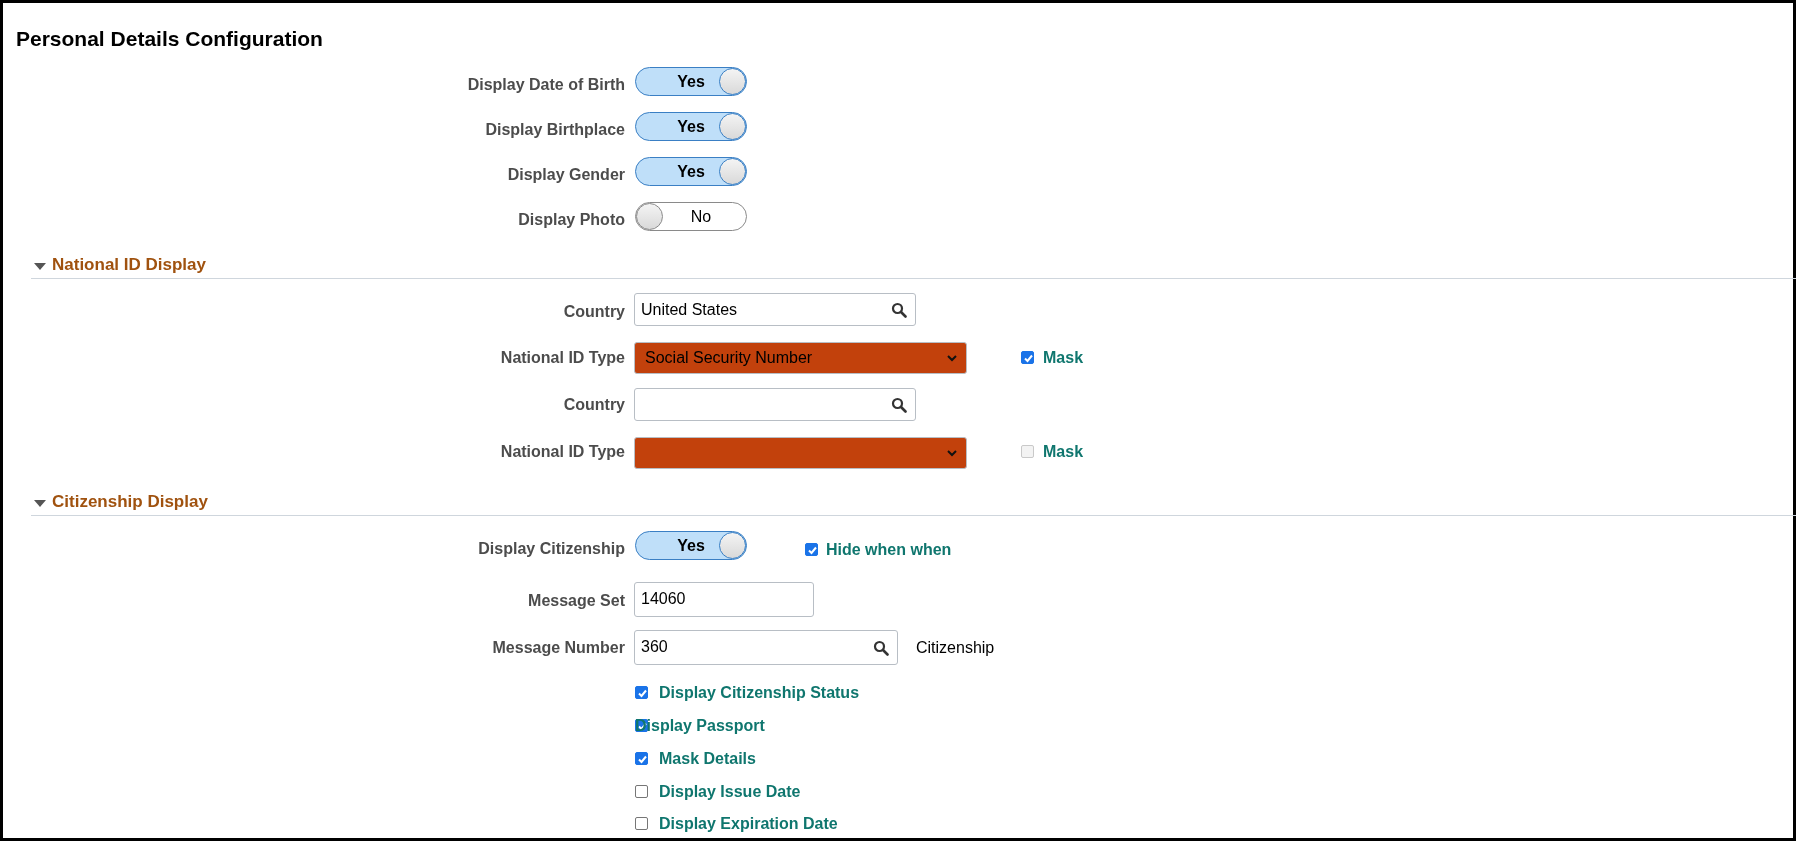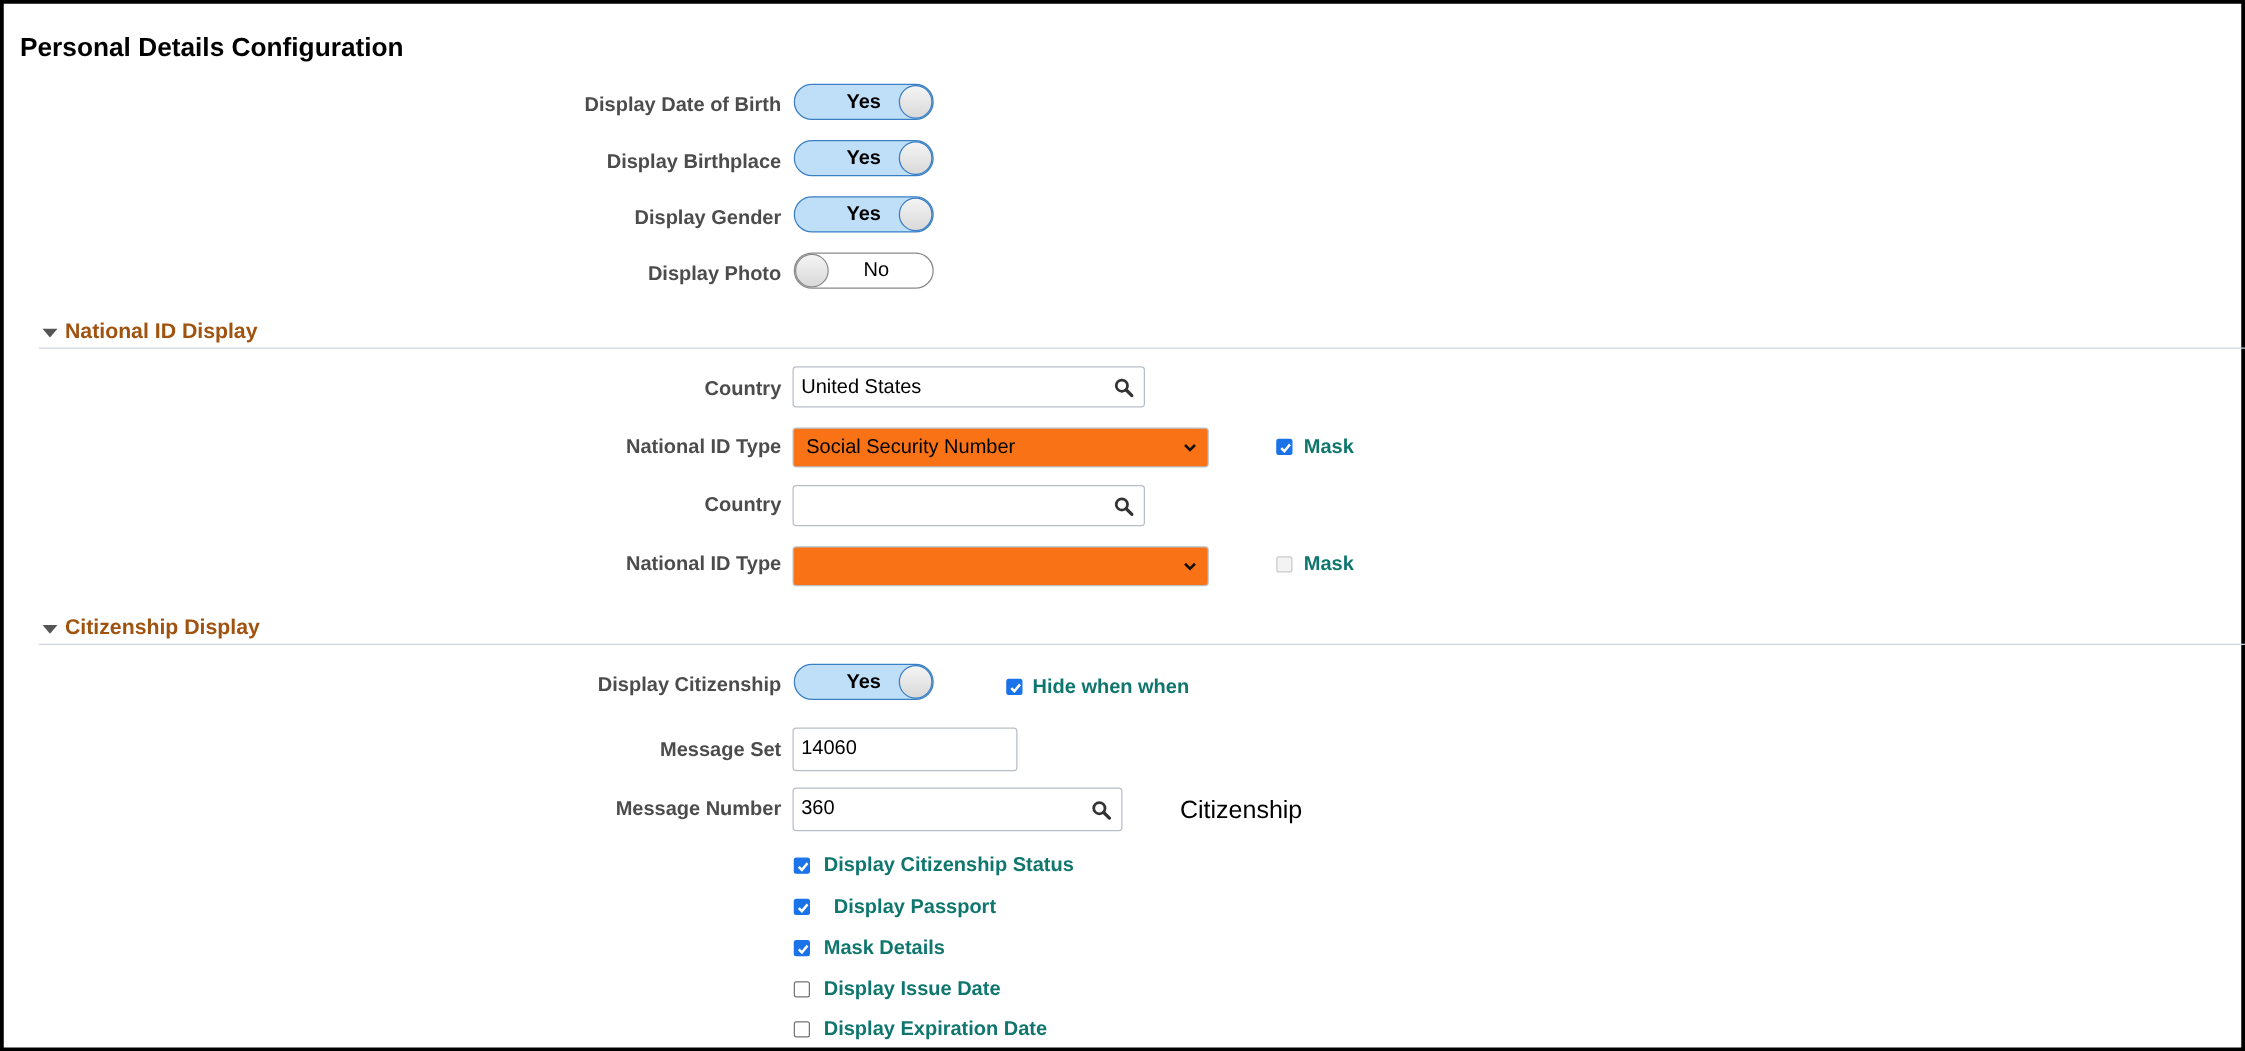--- a/index.html
+++ b/index.html
@@ -55,34 +55,34 @@
     height: 33px; box-sizing: border-box; border: 1px solid #b8bec5; border-radius: 3px;
     background: #fff; font-size: 16px; color: #000; padding-left: 6px; line-height: 31px;
     cursor: text;
   }
   .input .val { position: absolute; left: 6px; top: 0; }
   .search-icon {
     position: absolute; right: 8px; top: 8px; width: 16px; height: 16px; cursor: pointer;
   }
   .select {
     height: 32px; box-sizing: border-box; border: 1px solid #b8bec5; border-radius: 3px;
-    background: #f97316; font-size: 16px; color: #000; cursor: pointer;
+    background: #c2410c; font-size: 16px; color: #000; cursor: pointer;
   }
   .select .val { position: absolute; left: 10px; top: 0; line-height: 30px; }
   .select .chev { position: absolute; right: 8px; top: 10px; width: 12px; height: 10px; }
 
   .cb {
     width: 13px; height: 13px; border-radius: 2px; box-sizing: border-box; cursor: pointer;
   }
   .cb.checked { background: #1a73e8; border: 1px solid #1a73e8; }
   .cb.unchecked { background: #fff; border: 1px solid #767676; }
   .cb.disabled { background: #f3f3f3; border: 1px solid #c9c9c9; cursor: default; }
   .cb svg { position: absolute; left: 1px; top: 1px; }
   .cb-label { font-size: 16px; font-weight: bold; color: #0f766e; white-space: nowrap; line-height: 20px; }
-  .plain-text { font-size: 20px; color: #000; white-space: nowrap; line-height: 20px; margin-left: 28px; }
+  .plain-text { font-size: 16px; color: #000; white-space: nowrap; line-height: 20px; }
 </style>
 </head>
 <body>
 
 <div class="frame">
 
   <div class="abs label" style="left:222px; top:72px;">Display Date of Birth</div>
 
   <div class="abs page-title">Personal Details Configuration</div>
   <div class="abs toggle on" style="left:632px; top:64px;">
@@ -194,21 +194,21 @@
         <polyline points="2,5.5 4.5,8 9,2.5" fill="none" stroke="#fff" stroke-width="2"></polyline>
       </svg>
   </div>
   <div class="abs cb-label" style="left:656px; top:680px;">Display Citizenship Status</div>
 
   <div class="abs cb checked" style="left:632px; top:716px;">
     <svg width="11" height="11" viewBox="0 0 11 11">
         <polyline points="2,5.5 4.5,8 9,2.5" fill="none" stroke="#fff" stroke-width="2"></polyline>
       </svg>
   </div>
-  <div class="abs cb-label" style="left:664px; top:713px;">Display Passport</div>
+  <div class="abs cb-label" style="left:632px; top:713px;">Display Passport</div>
 
   <div class="abs cb checked" style="left:632px; top:749px;">
     <svg width="11" height="11" viewBox="0 0 11 11">
         <polyline points="2,5.5 4.5,8 9,2.5" fill="none" stroke="#fff" stroke-width="2"></polyline>
       </svg>
   </div>
   <div class="abs cb-label" style="left:656px; top:746px;">Mask Details</div>
 
   <div class="abs cb unchecked" style="left:632px; top:782px;"></div>
   <div class="abs cb-label" style="left:656px; top:779px;">Display Issue Date</div>

